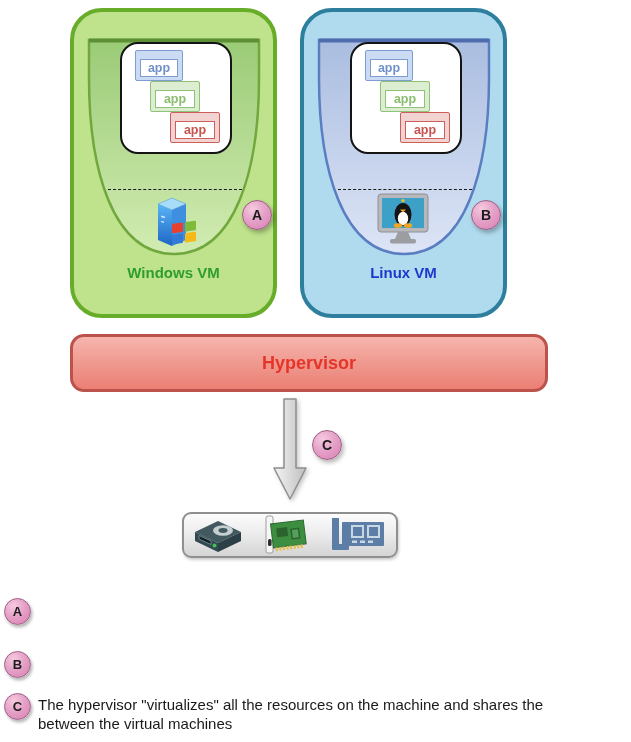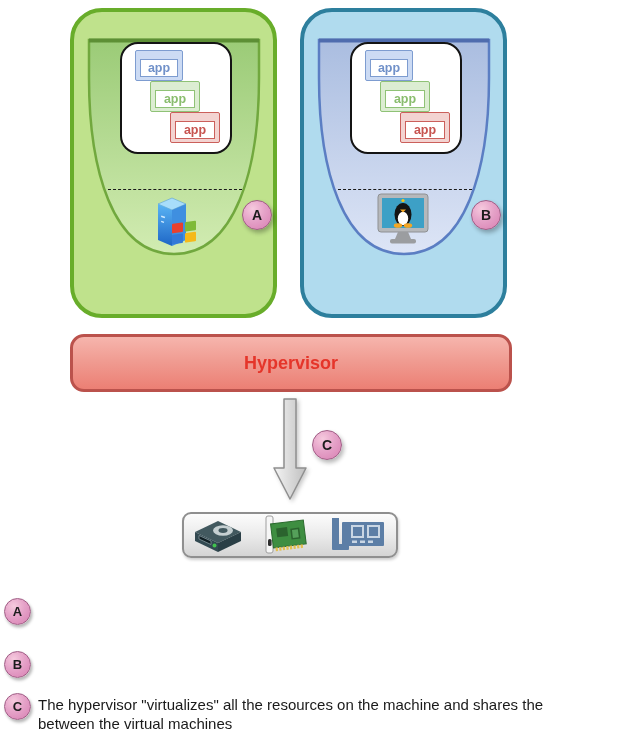--- a/index.html
+++ b/index.html
@@ -57,21 +57,21 @@
   .badge { position:absolute; width:30px; height:30px; border-radius:50%;
            background:radial-gradient(circle at 35% 28%, #f6cade 0%, #e5a2c8 45%, #d87fb2 100%);
            border:1.5px solid #9f5c84; box-shadow:2px 3px 4px rgba(0,0,0,.28);
            display:flex; align-items:center; justify-content:center;
            font-weight:bold; font-size:14px; color:#1c1c1c; z-index:8; }
   .badge.a { left:242px; top:200px; }
   .badge.b { left:471px; top:200px; }
   .badge.c { left:312px; top:430px; }
 
   
-  .hypervisor { position:absolute; left:70px; top:334px; width:442px; height:58px;
+  .hypervisor { position:absolute; left:70px; top:334px; width:478px; height:58px;
                 border-radius:14px; border:3px solid #bb524c;
                 background:linear-gradient(180deg,#f6b5ad 0%, #f09c92 45%, #ec7f74 100%);
                 display:flex; align-items:center; justify-content:center;
                 font-weight:bold; font-size:18px; color:#e5352a; }
 
   .arrow-svg { position:absolute; left:272px; top:398px;
                filter:drop-shadow(2px 2px 2px rgba(0,0,0,.22)); }
 
   
   .hwbox { position:absolute; left:182px; top:512px; width:216px; height:46px;
@@ -137,20 +137,21 @@
     <rect x="10" y="26" width="3" height="1.4" fill="#cfeaff" transform="rotate(20 11 27)"></rect>
     <g transform="translate(21,29) skewY(-8)">
       <rect x="0" y="0" width="11" height="9.5" rx="1" fill="#e8402e"></rect>
       <rect x="13" y="0" width="11" height="9.5" rx="1" fill="#7fba38"></rect>
       <rect x="0" y="11" width="11" height="9.5" rx="1" fill="#3279d8"></rect>
       <rect x="13" y="11" width="11" height="9.5" rx="1" fill="#f5b919"></rect>
     </g>
   </svg>
 
   <div class="badge a">A</div>
+  <div class="vm-label win">Windows VM</div>
 
   <div class="vm linux"></div>
   <svg class="ushape lin" width="176" height="222" viewBox="0 0 176 222">
     <defs>
       <linearGradient id="lug" x1="0" y1="0" x2="0" y2="1">
         <stop offset="0" stop-color="#aabde0"></stop>
           <stop offset="1" stop-color="#dde5f6"></stop>
       </linearGradient>
     </defs>
     <path d="M3,4 H173 V42 C173,132 150,218 88,218 C26,218 3,132 3,42 Z" fill="url(#lug)" stroke="#5b7ec3" stroke-width="2.5"></path>
@@ -177,20 +178,21 @@
     <ellipse cx="29" cy="22.5" rx="8.5" ry="11.5" fill="#141414"></ellipse>
     <ellipse cx="29" cy="26.5" rx="5.2" ry="6.8" fill="#ffffff"></ellipse>
     <polygon points="26,17.5 32,17.5 29,20.5" fill="#f5a623"></polygon>
     <ellipse cx="24" cy="33.5" rx="4.2" ry="2.3" fill="#f5a623"></ellipse>
     <ellipse cx="34" cy="33.5" rx="4.2" ry="2.3" fill="#f5a623"></ellipse>
     <polygon points="24,40 34,40 37,47 21,47" fill="#9b9da0"></polygon>
     <rect x="16" y="47" width="26" height="4.5" rx="2" fill="#9b9da0"></rect>
   </svg>
 
   <div class="badge b">B</div>
+  <div class="vm-label lin">Linux VM</div>
 
   <div class="hypervisor">
     <span>Hypervisor</span>
   </div>
 
   <svg class="arrow-svg" width="36" height="104" viewBox="0 0 36 104">
     <defs>
       <linearGradient id="arrg" x1="0" y1="0" x2="1" y2="0">
         <stop offset="0" stop-color="#f4f4f4"></stop>
           <stop offset="1" stop-color="#bfbfbf"></stop>

